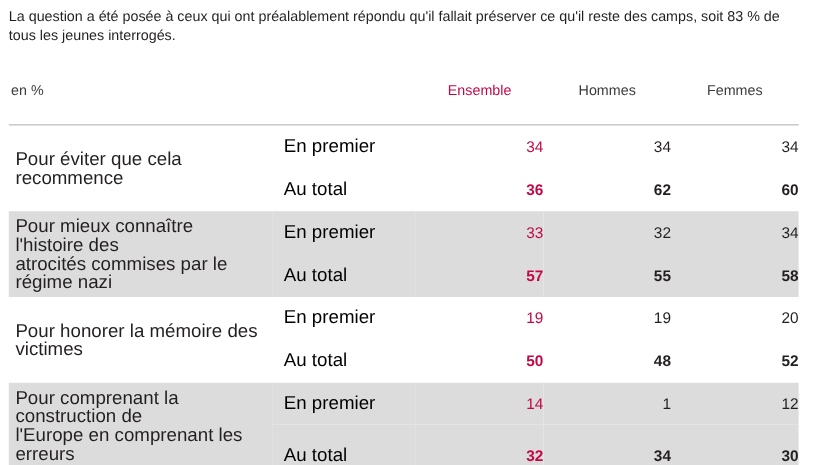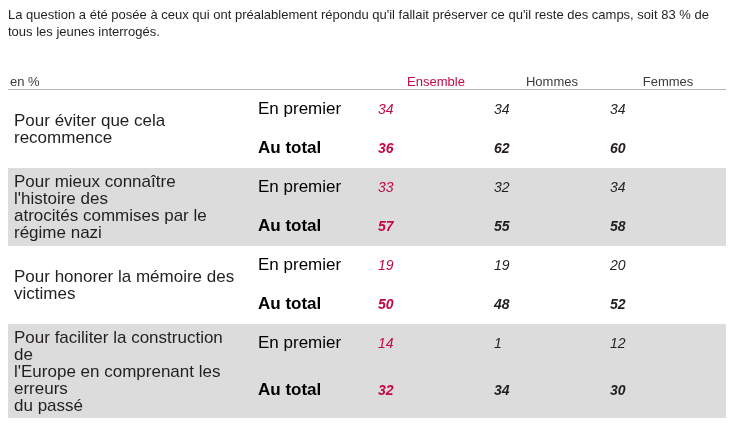--- a/index.html
+++ b/index.html
@@ -41,21 +41,21 @@
     table-layout: fixed;
   }
 
   table.data col.c-label { width: 240px; }
   table.data col.c-mode  { width: 130px; }
   table.data col.c-num   { width: 116px; }
 
   thead th {
     font-weight: normal;
     font-size: 13px;
-    padding: 0 0 0 0;
+    padding: 0 0 24px 0;
     vertical-align: bottom;
     border-bottom: 1px solid #b5b5b5;
   }
   th.head-unit {
     text-align: left;
     color: #3b3b3b;
     padding-left: 2px;
   }
   th.head-blank { border-bottom: 1px solid #b5b5b5; }
   th.head-ensemble {
@@ -81,27 +81,26 @@
     line-height: 16px;
     color: #231f20;
   }
 
   td.mode {
     padding-left: 10px;
     font-size: 17px;
     color: #000000;
     white-space: nowrap;
   }
-  td.mode.total { font-weight: bold; }
+  td.mode.total { font-weight: normal; }
 
   td.num {
-    text-align: left;
+    text-align: right;
     font-size: 14px;
     color: #231f20;
-    font-style: italic;
   }
   td.num.ens { color: #c10a45; }
   td.num.bold { font-weight: bold; }
 
   tr.r-premier td { height: 38px; }
   tr.r-total td { height: 40px; }
 
   tr.r-total.extra td { height: 56px; }
 
   .label-multi {
@@ -179,21 +178,21 @@
     </tr>
     <tr class="r-total">
       <td class="mode total">Au total</td>
       <td class="num ens bold">50</td>
       <td class="num bold">48</td>
       <td class="num bold">52</td>
     </tr>
 
     <tr class="r-premier band">
       <td class="label" rowspan="2">
-        <span class="label-multi">Pour faciliter la construction de</span>
+        <span class="label-multi">Pour comprenant la construction de</span>
         <span class="label-multi">l'Europe en comprenant les erreurs</span>
         <span class="label-multi">du passé</span>
       </td>
       <td class="mode">En premier</td>
       <td class="num ens">14</td>
       <td class="num">1</td>
       <td class="num">12</td>
     </tr>
     <tr class="r-total band extra">
       <td class="mode total">Au total</td>

